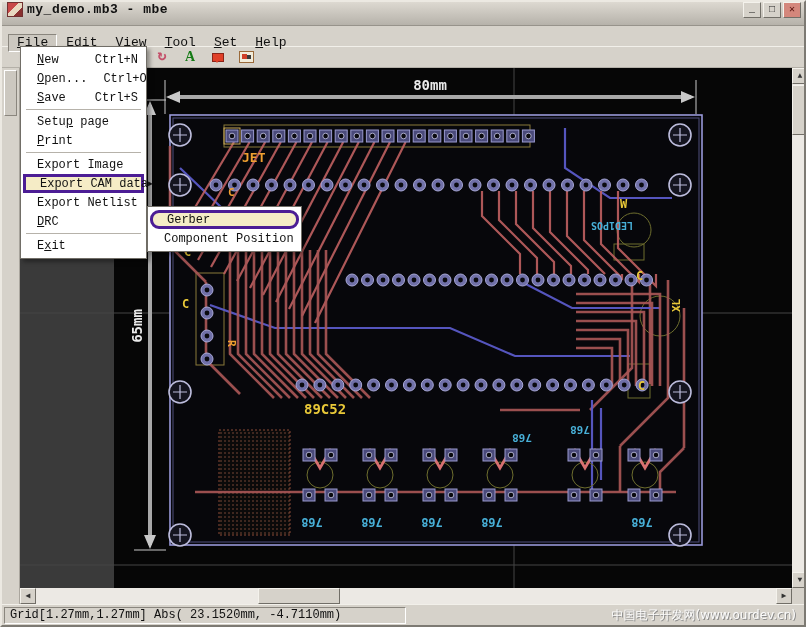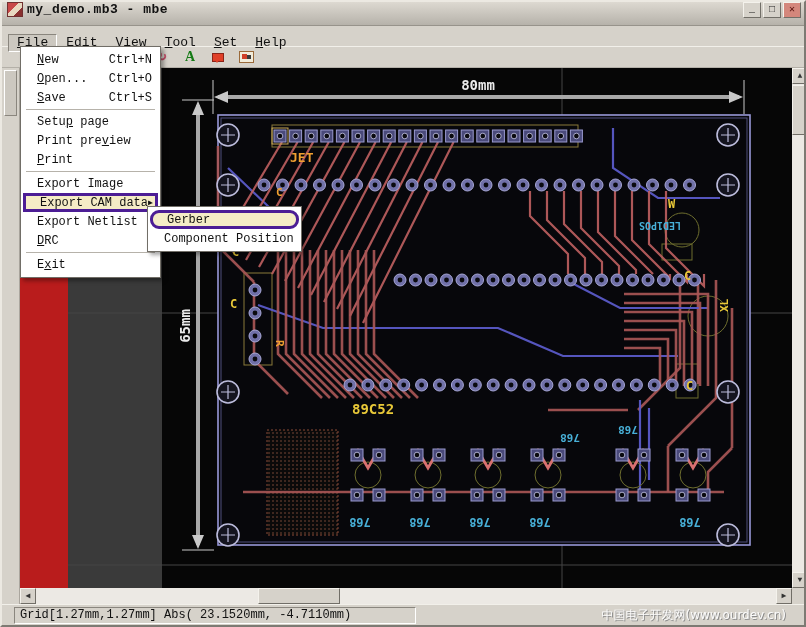--- a/index.html
+++ b/index.html
@@ -40,41 +40,41 @@
     border:3px solid transparent; border-top:4px solid #e04028; }
   .icon-image { width: 15px; height: 12px; background:#f2ecda; border:1px solid #9a6a3a; position: relative; }
   .icon-image .sq1 { position:absolute; left:2px; top:2px; width:5px; height:5px; background:#d04028; }
   .icon-image .sq2 { position:absolute; right:2px; top:3px; width:4px; height:4px; background:#3a3a3a; }
   
   .client { position: relative; height: 536px; background: #d6d2ca; }
   .left-strip { position: absolute; left: 0; top: 0; width: 18px; height: 536px;
     background: #d6d2ca; border-right: 1px solid #aaa69e; }
   .dock-grip { margin: 2px; height: 46px; background: #ccc8c0;
     border: 1px solid; border-color: #ffffff #8a867e #8a867e #ffffff; }
-  .canvas-wrap { position: absolute; left: 18px; top: 0; width: 772px; height: 520px; background: #b91c1c; padding-left: 48px; }
+  .canvas-wrap { position: absolute; left: 18px; top: 0; width: 772px; height: 520px; background: #14b8a6; }
   
   .vscroll { position: absolute; left: 790px; top: 0; width: 16px; height: 520px; background: #ece9e4; }
   .hscroll { position: absolute; left: 18px; top: 520px; width: 772px; height: 16px; background: #ece9e4; }
   .sb-btn { position: absolute; width: 16px; height: 16px; background: #d6d2ca;
     border: 1px solid; border-color: #f4f2ec #716e67 #716e67 #f4f2ec;
     font-size: 8px; line-height: 14px; text-align: center; color: #333; }
   .sb-thumb { position: absolute; background: #d6d2ca;
     border: 1px solid; border-color: #f4f2ec #716e67 #716e67 #f4f2ec; }
   .sb-corner { position: absolute; left: 790px; top: 520px; width: 16px; height: 16px; background: #d6d2ca; }
   
-  .statusbar { height: 21px; display: flex; align-items: center; padding: 1px 12px;
+  .statusbar { height: 21px; display: flex; align-items: center; padding: 1px 2px;
     border-top: 1px solid #f2f0ea; font-size: 12px; color: #111; }
   .status-grid { width: 402px; height: 17px; line-height: 15px; padding: 0 5px;
     border: 1px solid; border-color: #8a867e #ffffff #ffffff #8a867e; white-space: nowrap; overflow: hidden; }
   .status-watermark { margin-left: auto; padding-right: 6px; color: #fbfbfb;
     text-shadow: 1px 1px 0 #8a8a8a; font-family: "DejaVu Sans", sans-serif; font-size: 12px; }
   
   .popup { position: absolute; background: #ffffff; border: 1px solid #716e67;
     box-shadow: 3px 3px 4px rgba(0,0,0,0.35); font-size: 12px; color: #111; z-index: 20; padding: 3px 2px; }
-  .file-menu { left: 18px; top: 44px; width: 141px; }
+  .file-menu { left: 18px; top: 44px; width: 127px; }
   .mi { height: 19px; line-height: 18px; padding: 0 6px 0 14px; display: flex;
     justify-content: space-between; align-items: center; white-space: nowrap; }
   .mi .shortcut { margin-left: 16px; }
   .mi.hl { background: #f5ecc6; border: 3px solid #4c1d95; line-height: 16px; }
   .mi .sub-arrow { font-size: 8px; margin-left: auto; }
   .sep { border-top: 1px solid #b6b2aa; margin: 2px 3px; }
   .submenu { left: 145px; top: 204px; width: 155px; }
   .submenu .mi { padding-left: 14px; border-radius: 9px; }
   
   text { font-family: "DejaVu Sans Mono", monospace; }
@@ -433,23 +433,20 @@
       </div>
     <div class="mi">
         <span><span></span><span class="accel">S</span><span>ave</span></span>
         <span class="shortcut">Ctrl+S</span>
       </div>
     <div class="sep"></div>
     <div class="mi">
         <span><span>Setu</span><span class="accel">p</span><span> page</span></span>
       </div>
     <div class="mi">
-        <span><span>Print pre</span><span class="accel">v</span><span>iew</span></span>
-      </div>
-    <div class="mi">
         <span><span></span><span class="accel">P</span><span>rint</span></span>
       </div>
     <div class="sep"></div>
     <div class="mi">
         <span><span>Export Image</span></span>
       </div>
     <div class="mi hl">
         <span><span>Export CAM data</span></span>
         <span class="sub-arrow">▶</span>
       </div>

